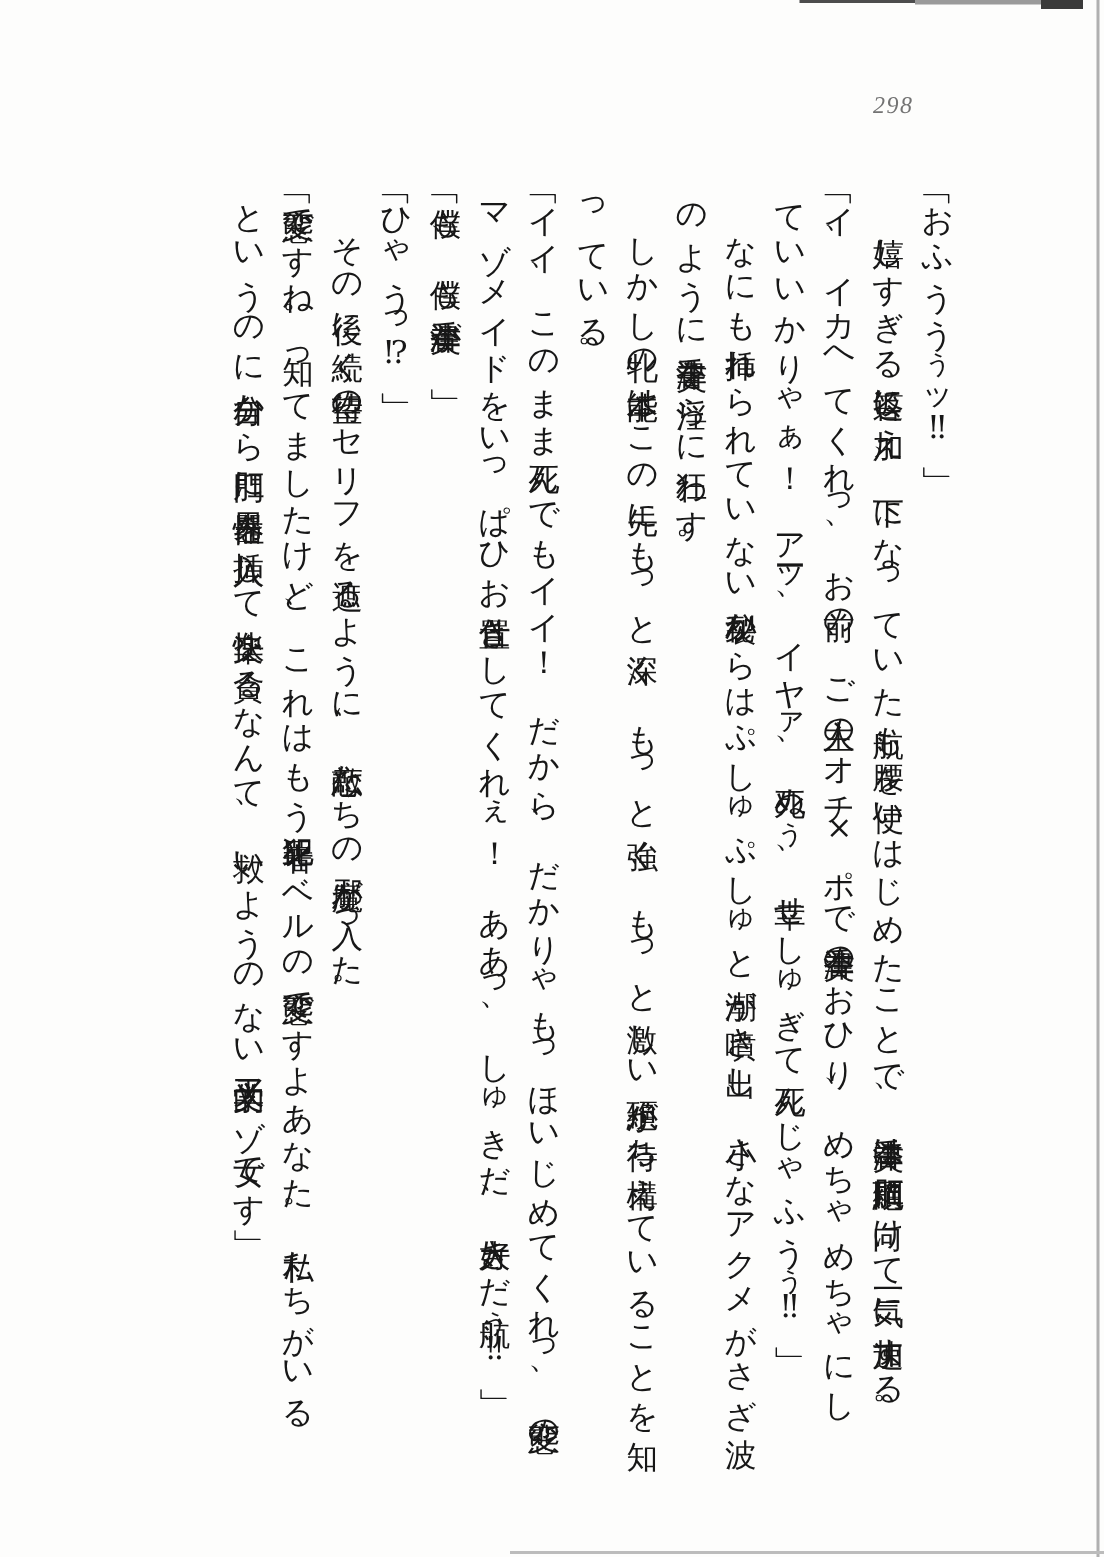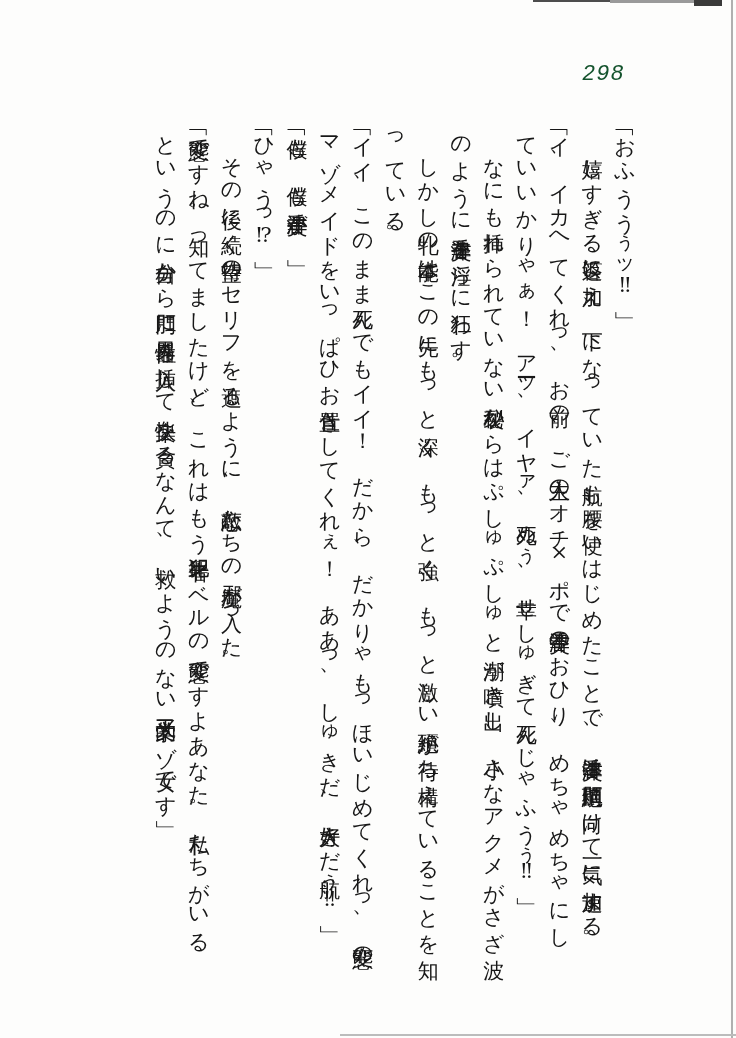--- a/index.html
+++ b/index.html
@@ -16,24 +16,24 @@
   }
   .page {
     position: absolute;
     inset: 0;
     background: #fdfdfc;
   }
   .page-number {
     position: absolute;
     top: 62px;
     left: 582px;
-    font-size: 22px;
+    font-size: 16px;
     font-style: italic;
-    font-family: Liberation Mono, monospace;
-    color: #14532d;
+    font-family: Liberation Serif, serif;
+    color: #737373;
     letter-spacing: 1px;
   }
   .text-block {
     position: absolute;
     top: 122px;
     right: 95px;
     height: 838px;
     writing-mode: vertical-rl;
     text-orientation: mixed;
     font-size: 21px;

